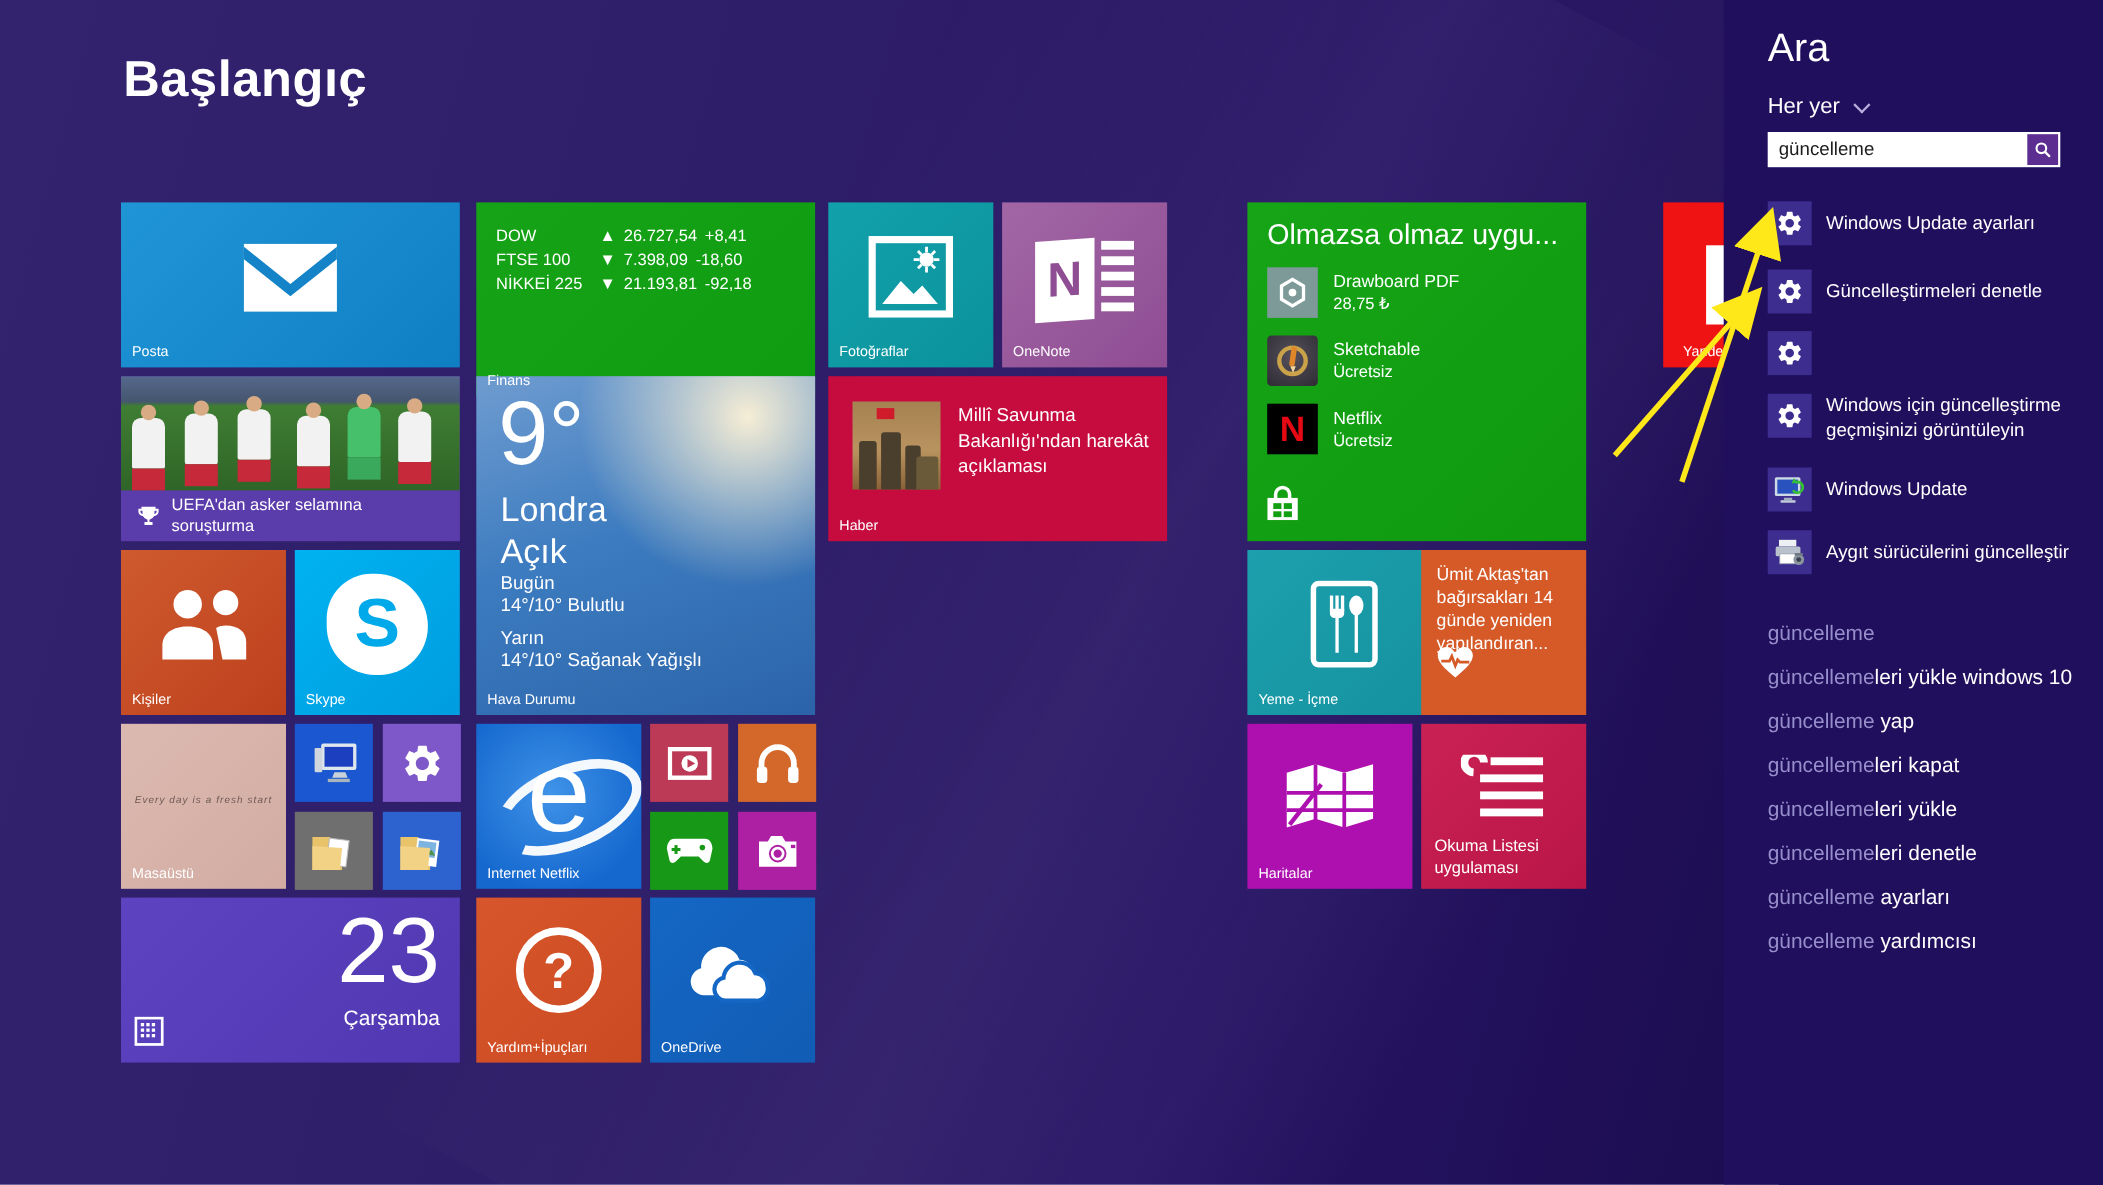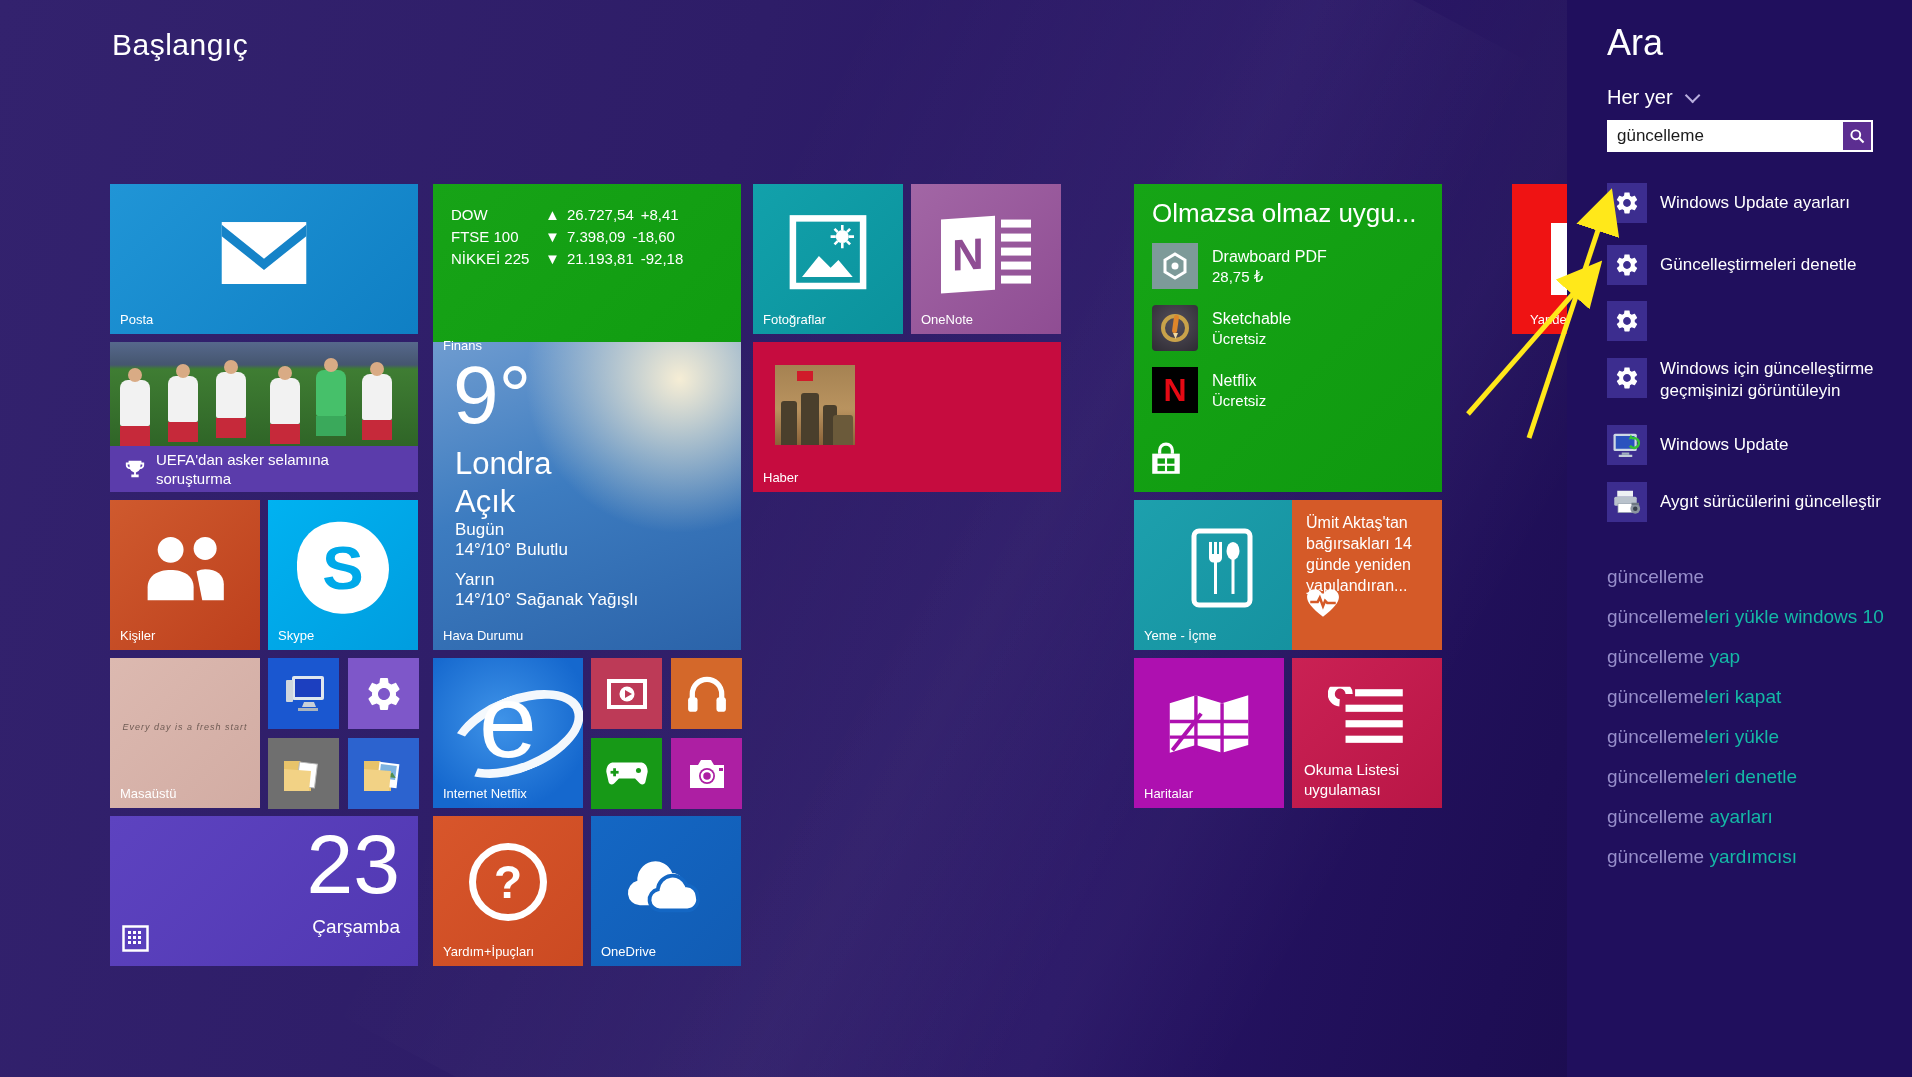--- a/index.html
+++ b/index.html
@@ -8,21 +8,21 @@
     font-family:"Liberation Sans","DejaVu Sans",sans-serif;
     background:linear-gradient(105deg,#33226e 0%,#2e1d68 35%,#271465 60%,#1e0e55 80%,#170944 100%);
     color:#fff;
   }
   .streak{position:absolute;pointer-events:none}
   #streak1{left:600px;top:-100px;width:900px;height:1400px;transform:rotate(28deg);
     background:linear-gradient(90deg,transparent,rgba(255,255,255,.045) 45%,transparent 70%)}
   #streak2{left:950px;top:-150px;width:700px;height:1500px;transform:rotate(30deg);
     background:linear-gradient(90deg,transparent,rgba(255,255,255,.035) 50%,transparent 75%)}
 
-  #start-title{position:absolute;left:112px;top:28px;font-size:30px;font-weight:400;letter-spacing:.5px}
+  #start-title{position:absolute;left:112px;top:44px;font-size:46px;font-weight:700;letter-spacing:.5px}
 
   
   .t{position:absolute;overflow:hidden;box-sizing:border-box}
   .lbl{position:absolute;left:10px;bottom:7px;font-size:13px;color:#fff;z-index:3}
   .cicon{position:absolute;left:50%;top:50%;transform:translate(-50%,-56%)}
 
   #tile-posta{left:110px;top:184px;width:308px;height:150px;background:linear-gradient(135deg,#2095d6,#0f7fc4)}
   #tile-finans{left:433px;top:184px;width:308px;height:176px;background:linear-gradient(135deg,#17a317,#109c10);padding:20px 0 0 18px}
   .fin-row{display:flex;font-size:15px;line-height:22px}
   .fin-name{width:94px}
@@ -109,21 +109,21 @@
   #scope-chev{display:inline-block;width:9px;height:9px;border-right:2px solid #b9aede;border-bottom:2px solid #b9aede;transform:rotate(45deg) translateY(-3px);margin-left:12px}
   #search-box{position:absolute;left:40px;top:120px;width:266px;height:32px;background:#fff;display:flex;align-items:center}
   #search-input{flex:1;border:0;outline:0;height:100%;font-size:17px;padding:0 4px 0 10px;color:#1b1b1b;font-family:inherit;background:transparent}
   #search-btn{width:28px;height:28px;margin-right:2px;background:#5c2e91;border:0;display:flex;align-items:center;justify-content:center;cursor:pointer;flex:none}
   .result{position:absolute;left:40px;display:flex;cursor:pointer}
   .res-ic{width:40px;height:40px;background:#3c2d8f;flex:none;display:flex;align-items:center;justify-content:center;margin-right:13px}
   .res-label{font-size:17px;line-height:22px;width:238px}
   .res-1line .res-label{padding-top:9px}
   .sugg{position:absolute;left:40px;font-size:19px;cursor:pointer;white-space:pre}
   .sugg .pre{color:#978fcb}
-  .sugg .post{color:#14b8a6}
+  .sugg .post{color:#ffffff}
 
   #arrows{position:absolute;left:0;top:0;width:1912px;height:1077px;pointer-events:none;z-index:9}
 </style>
 </head>
 <body>
 
 <div class="streak" id="streak1"></div>
 <div class="streak" id="streak2"></div>
 
 <div id="start-title">Başlangıç</div>
@@ -276,20 +276,21 @@
 </div>
 
 <div class="t" id="tile-haber">
   <div id="haber-thumb">
     <span id="haber-flag"></span>
     <span class="soldier" style="left:6px;width:16px;height:44px"></span>
     <span class="soldier" style="left:26px;width:18px;height:52px"></span>
     <span class="soldier" style="left:48px;width:14px;height:40px"></span>
     <span class="soldier" style="left:58px;width:20px;height:30px;background:#6b5a3a"></span>
   </div>
+  <div id="haber-headline">Millî Savunma Bakanlığı'ndan harekât açıklaması</div>
   <span class="lbl">Haber</span>
 </div>
 
 <div class="t" id="tile-kisiler">
   <span class="cicon">
     <svg width="92" height="70" viewBox="0 0 64 48">
         <circle cx="22" cy="11" r="9" fill="#fff"></circle>
         <path d="M6 46v-9c0-8 7-12 16-12s16 4 16 12v9z" fill="#fff"></path>
         <circle cx="46" cy="10" r="8" fill="#fff"></circle>
         <path d="M40 26c2-1 4-1.5 6-1.5 8 0 13 4 13 10.5v11H44" fill="#fff"></path>

